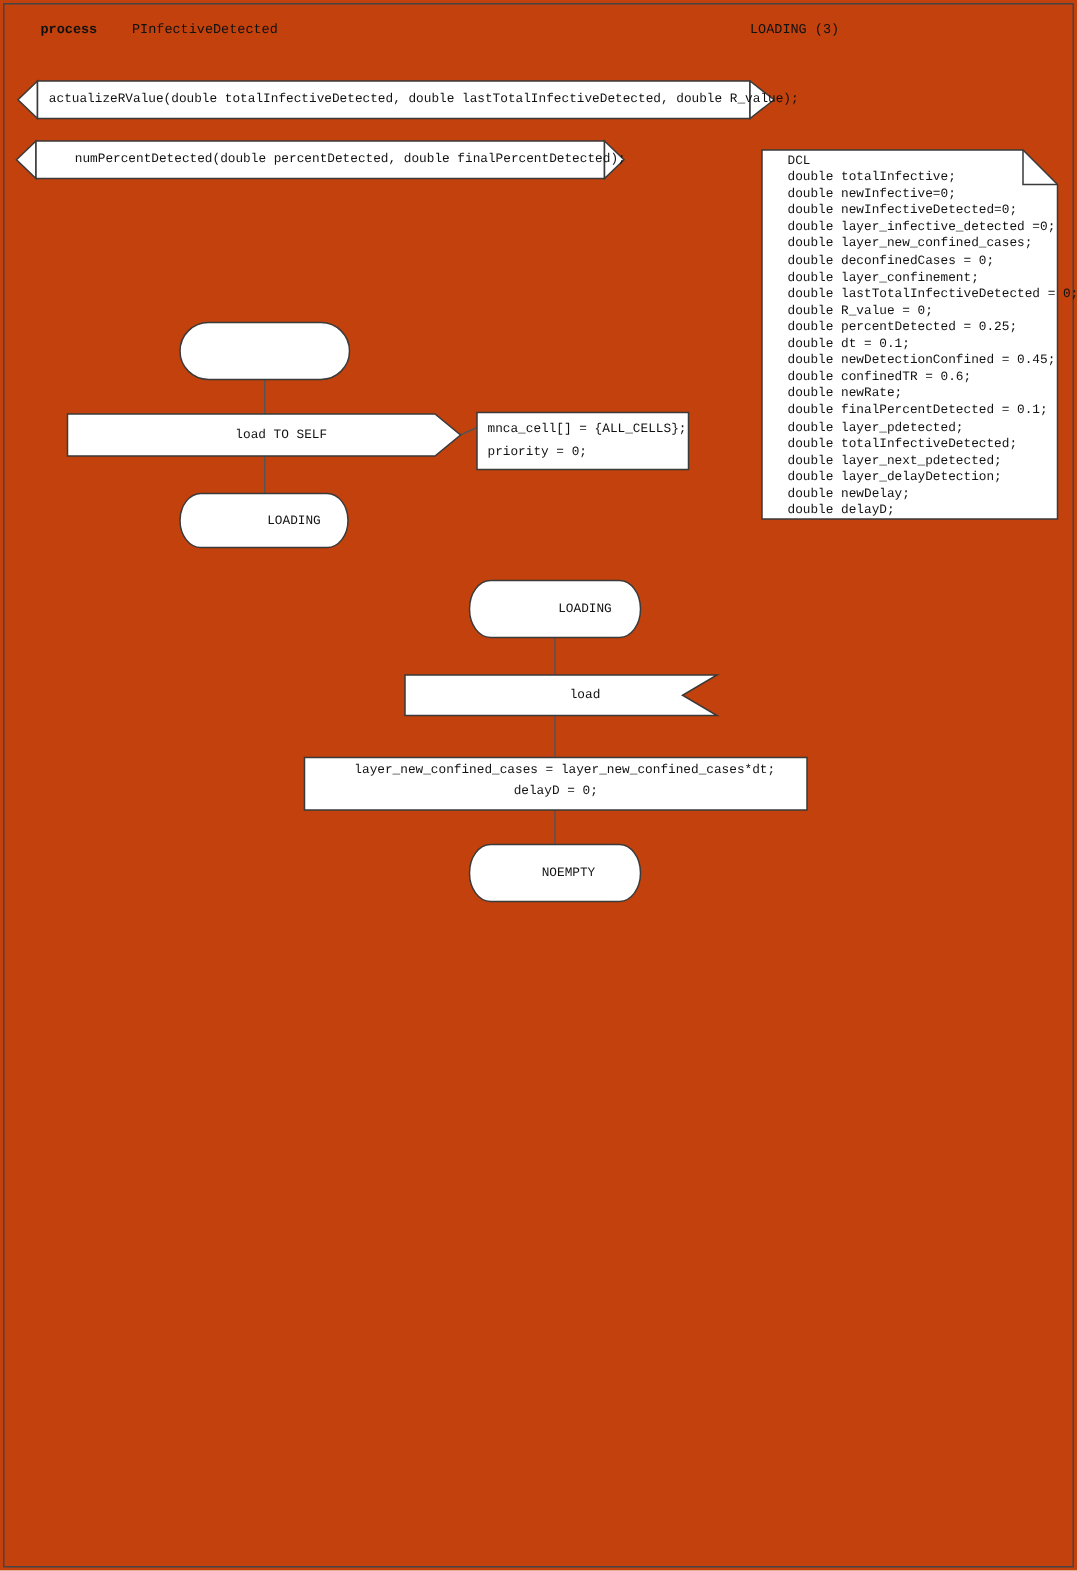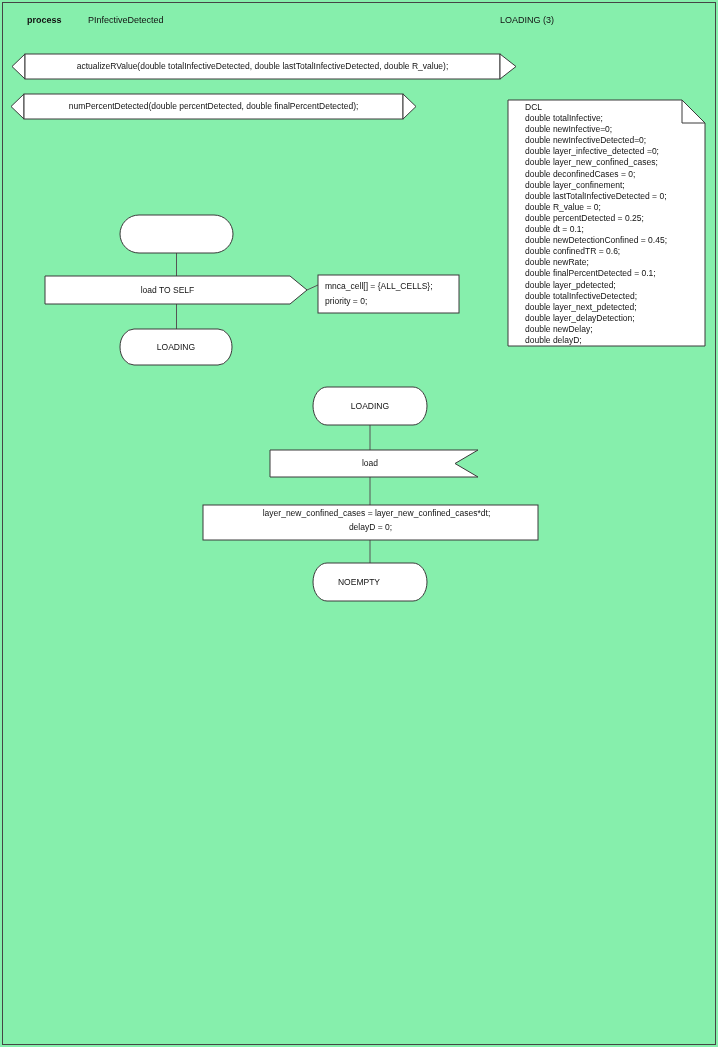--- a/index.html
+++ b/index.html
@@ -1,21 +1,21 @@
 <!DOCTYPE html>
 <html><head>
 <meta charset="utf-8">
 <style>
   html, body { margin: 0; padding: 0; background: #ffffff; }
   .page {
     position: relative;
     width: 718px;
     height: 1047px;
-    background: #86efac;
-    font-family: Liberation Sans, sans-serif;
+    background: #c2410c;
+    font-family: Liberation Mono, monospace;
     color: #111111;
     overflow: hidden;
   }
   .page-border {
     position: absolute;
     left: 2px; top: 2px;
     width: 712px; height: 1041px;
     border: 1px solid #454545;
     pointer-events: none;
   }
@@ -28,20 +28,21 @@
     font-size: 8.5px;
     line-height: 11px;
     white-space: nowrap;
     color: #111111;
   }
   .ctr {
     display: flex;
     align-items: center;
     justify-content: center;
     text-align: right;
+    padding-left: 20px;
   }
   .hdr { font-size: 9px; top: 15px; }
   .bold { font-weight: bold; }
   .dcl-line { font-size: 8.5px; line-height: 11.1px; white-space: nowrap; margin-left: 13px; }
   .two-line { line-height: 15px; }
   .task-line { line-height: 13.5px; }
 </style>
 </head>
 <body>
 

